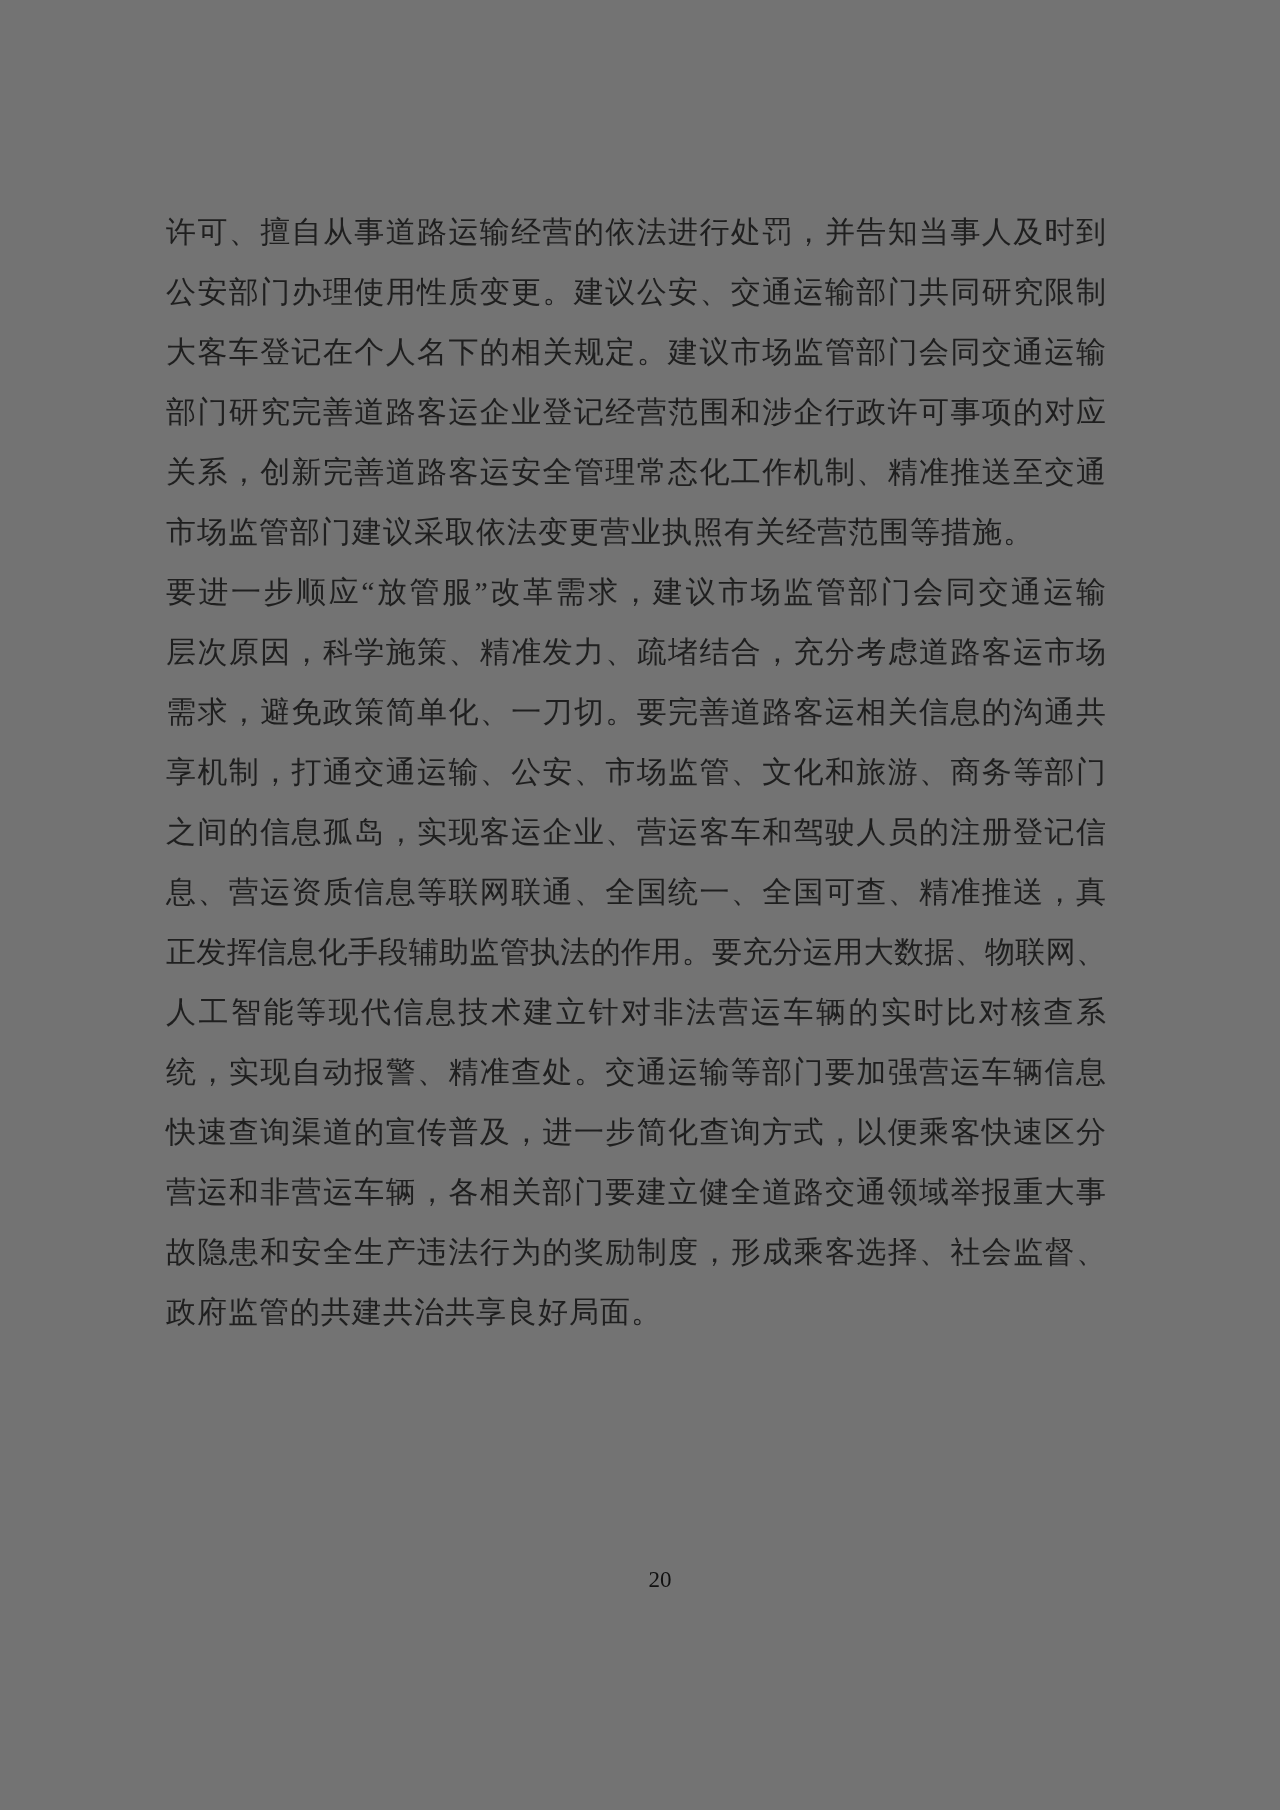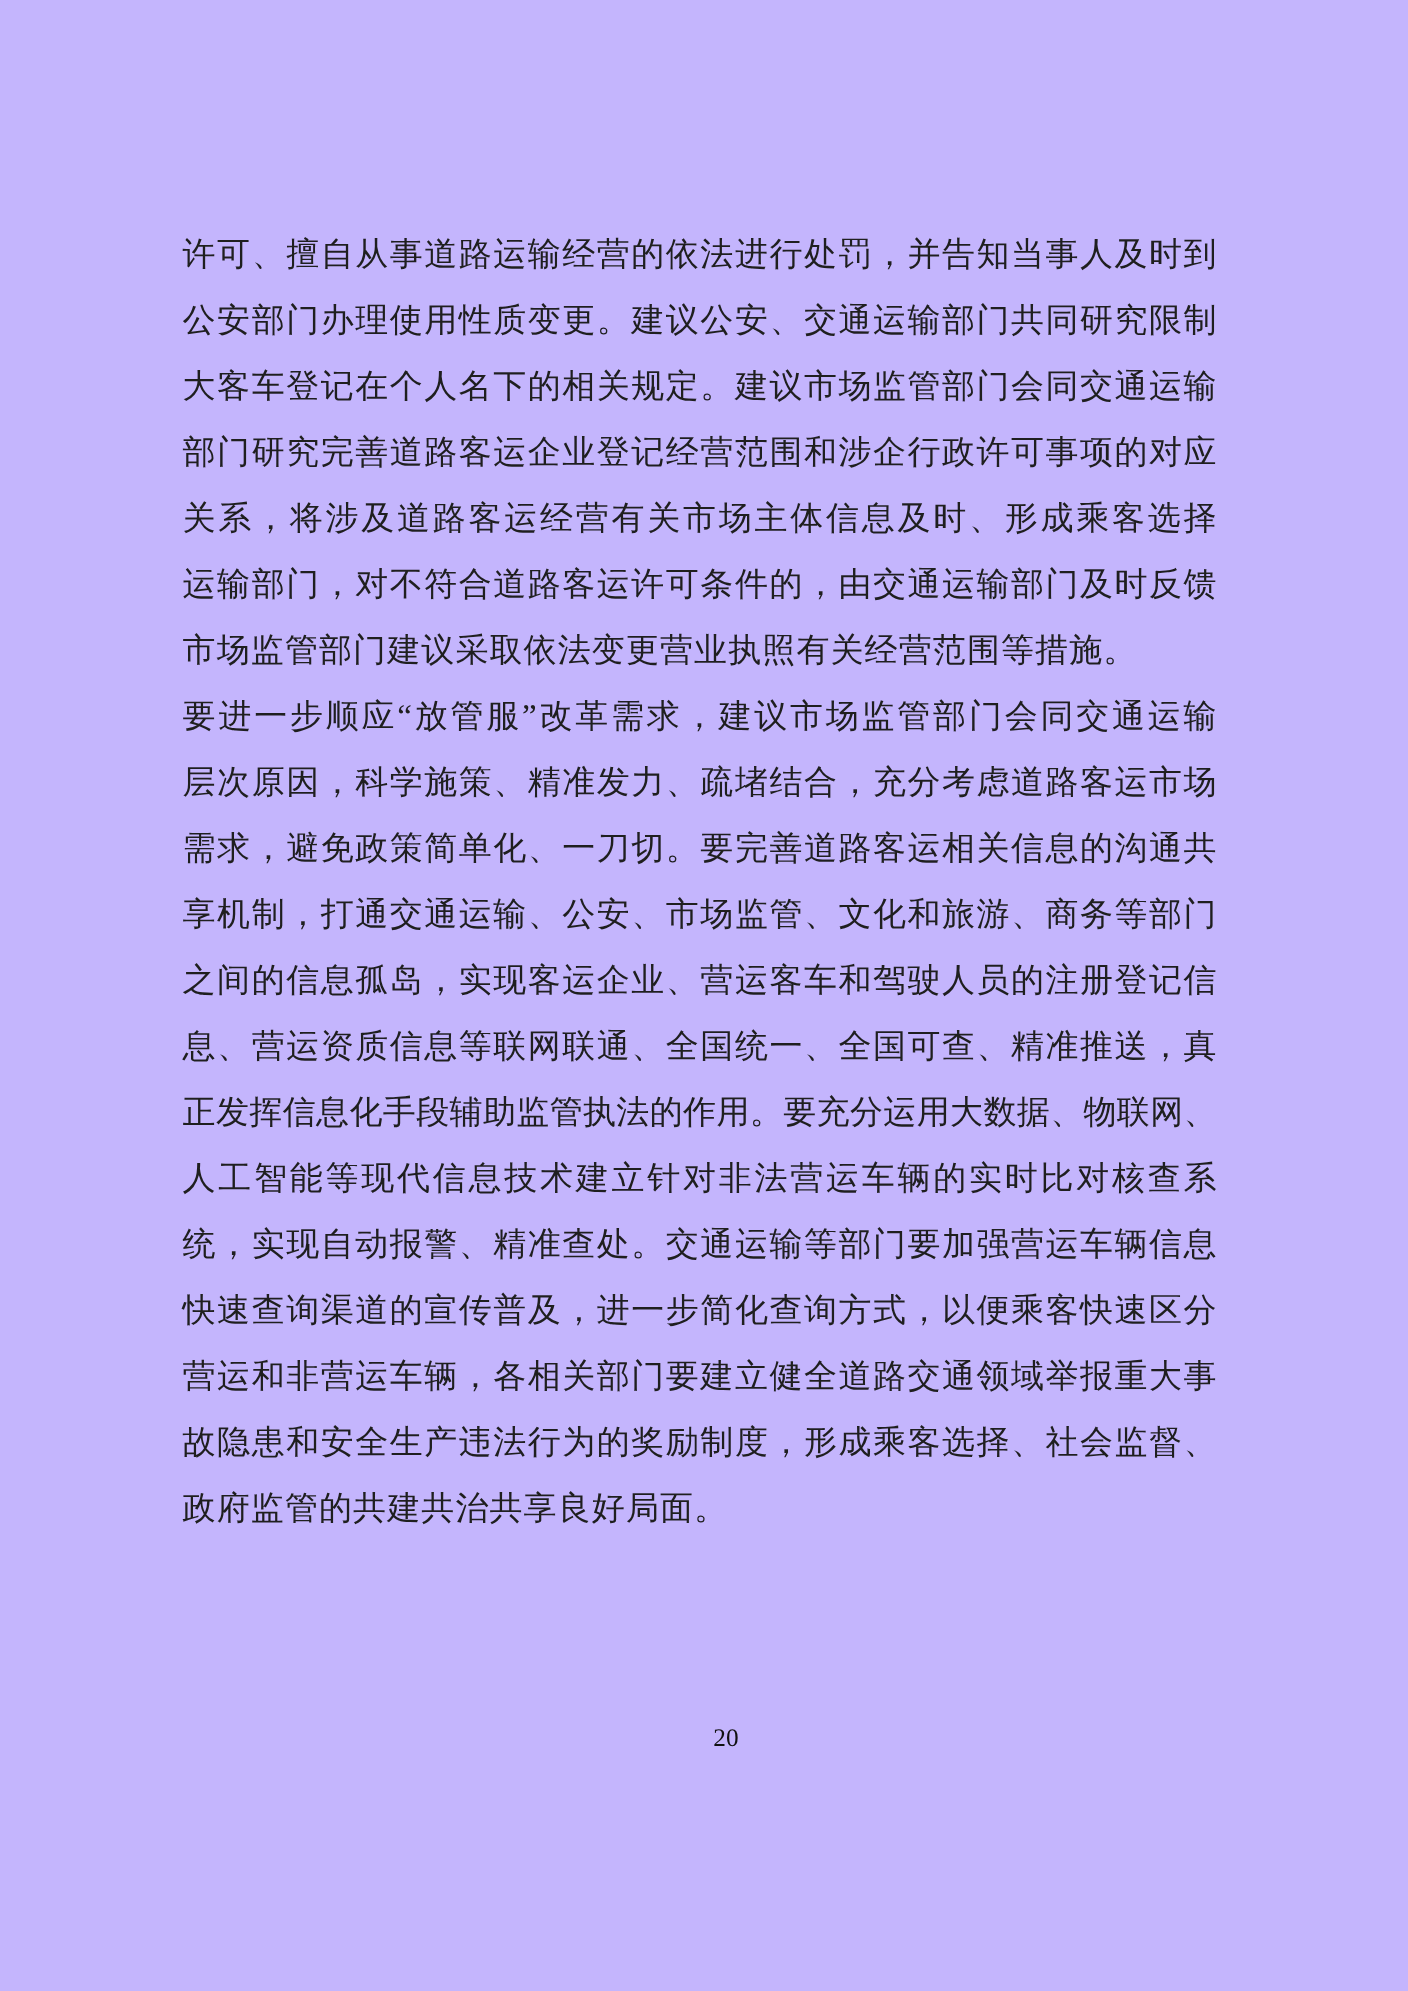--- a/index.html
+++ b/index.html
@@ -4,21 +4,21 @@
 <style>
   html, body {
     margin: 0;
     padding: 0;
     background: #ffffff;
   }
   .page {
     position: relative;
     width: 1280px;
     height: 1810px;
-    background: #c4b5fd;
+    background: #737373;
     overflow: hidden;
     font-family: "Liberation Serif", "DejaVu Serif", serif;
     color: #1f1f1f;
   }
   .textblock {
     position: absolute;
     left: 166px;
     top: 202px;
     width: 940px;
   }
@@ -61,22 +61,21 @@
 </head>
 <body>
 
 <div class="page">
   <div class="textblock">
 
     <div class="line jst">许可、擅自从事道路运输经营的依法进行处罚，并告知当事人及时到</div>
     <div class="line jst">公安部门办理使用性质变更。建议公安、交通运输部门共同研究限制</div>
     <div class="line jst">大客车登记在个人名下的相关规定。建议市场监管部门会同交通运输</div>
     <div class="line jst">部门研究完善道路客运企业登记经营范围和涉企行政许可事项的对应</div>
-    <div class="line jst">关系，将涉及道路客运经营有关市场主体信息及时、形成乘客选择</div>
-    <div class="line jst">运输部门，对不符合道路客运许可条件的，由交通运输部门及时反馈</div>
+    <div class="line jst">关系，创新完善道路客运安全管理常态化工作机制、精准推送至交通</div>
     <div class="line endline">市场监管部门建议采取依法变更营业执照有关经营范围等措施。</div>
 
 
     <div class="line jst">要进一步顺应“放管服”改革需求，建议市场监管部门会同交通运输</div>
     <div class="line jst">层次原因，科学施策、精准发力、疏堵结合，充分考虑道路客运市场</div>
     <div class="line jst">需求，避免政策简单化、一刀切。要完善道路客运相关信息的沟通共</div>
     <div class="line jst">享机制，打通交通运输、公安、市场监管、文化和旅游、商务等部门</div>
     <div class="line jst">之间的信息孤岛，实现客运企业、营运客车和驾驶人员的注册登记信</div>
     <div class="line jst">息、营运资质信息等联网联通、全国统一、全国可查、精准推送，真</div>
     <div class="line jst">正发挥信息化手段辅助监管执法的作用。要充分运用大数据、物联网、</div>

